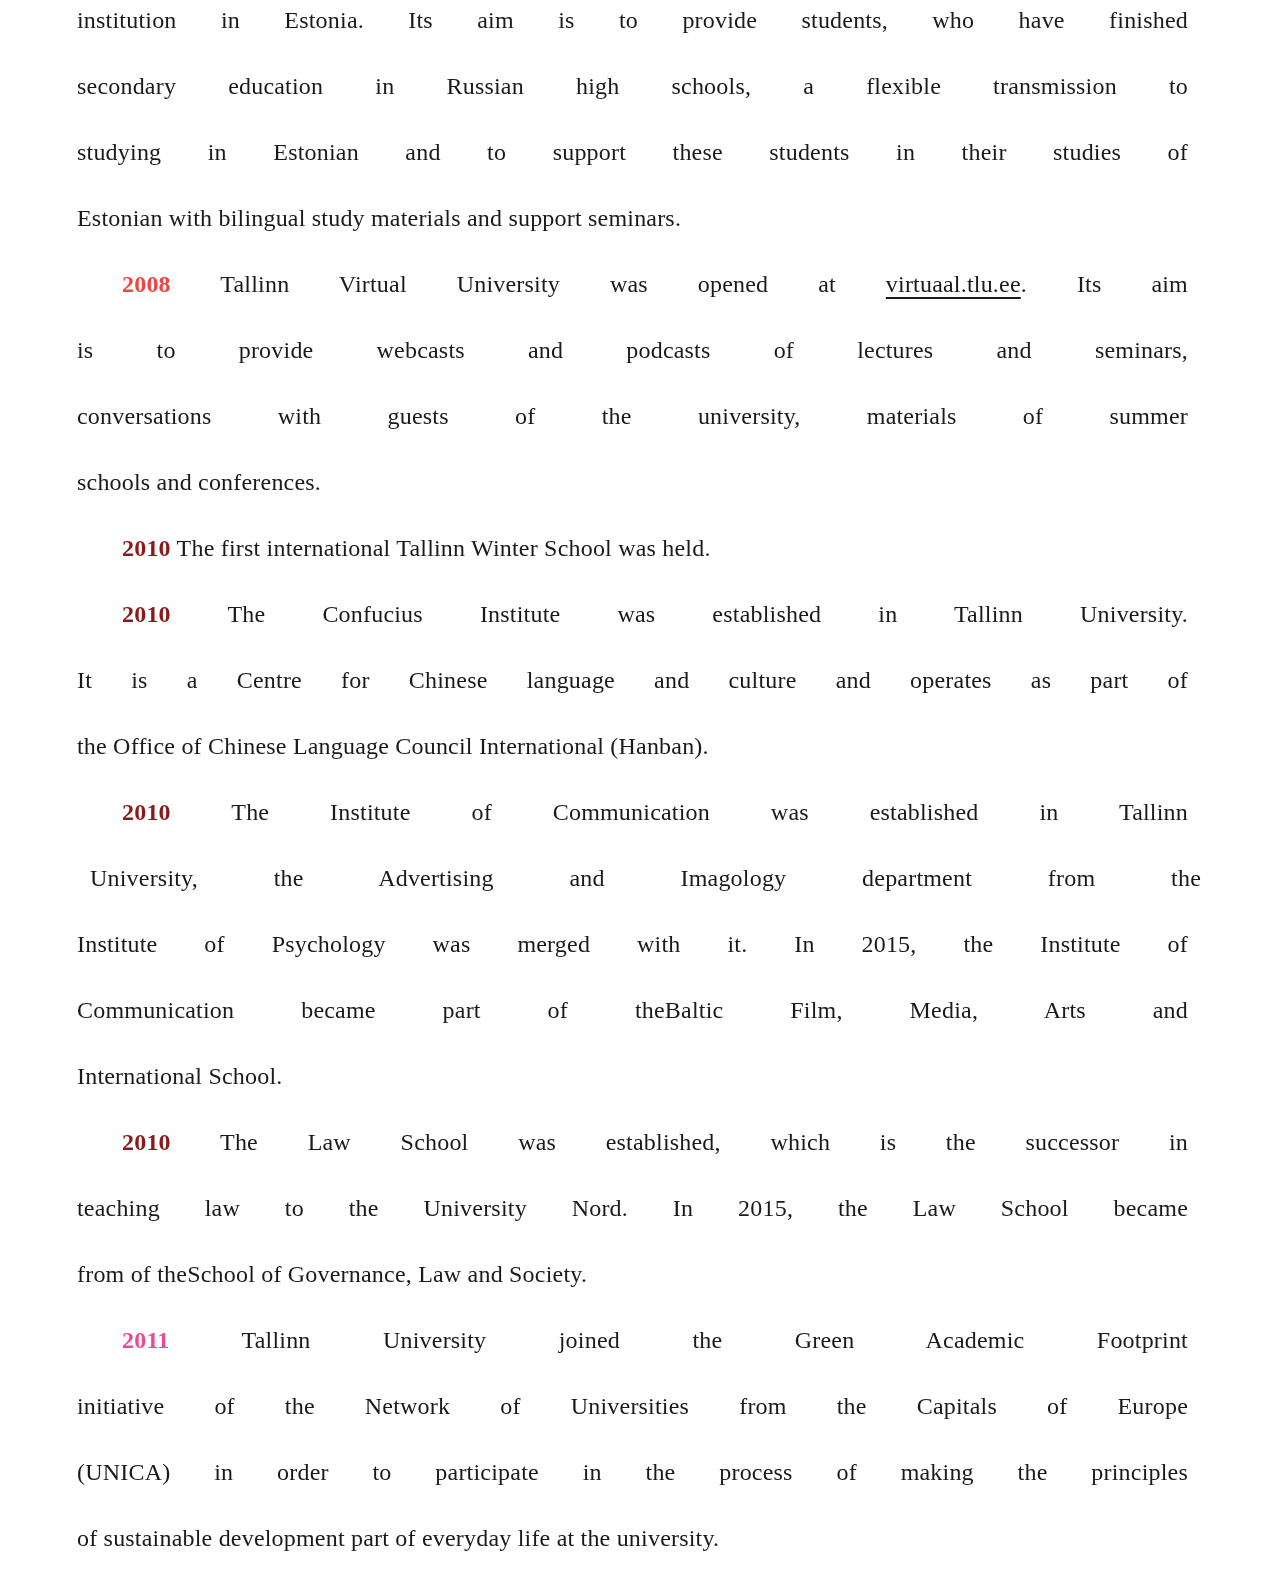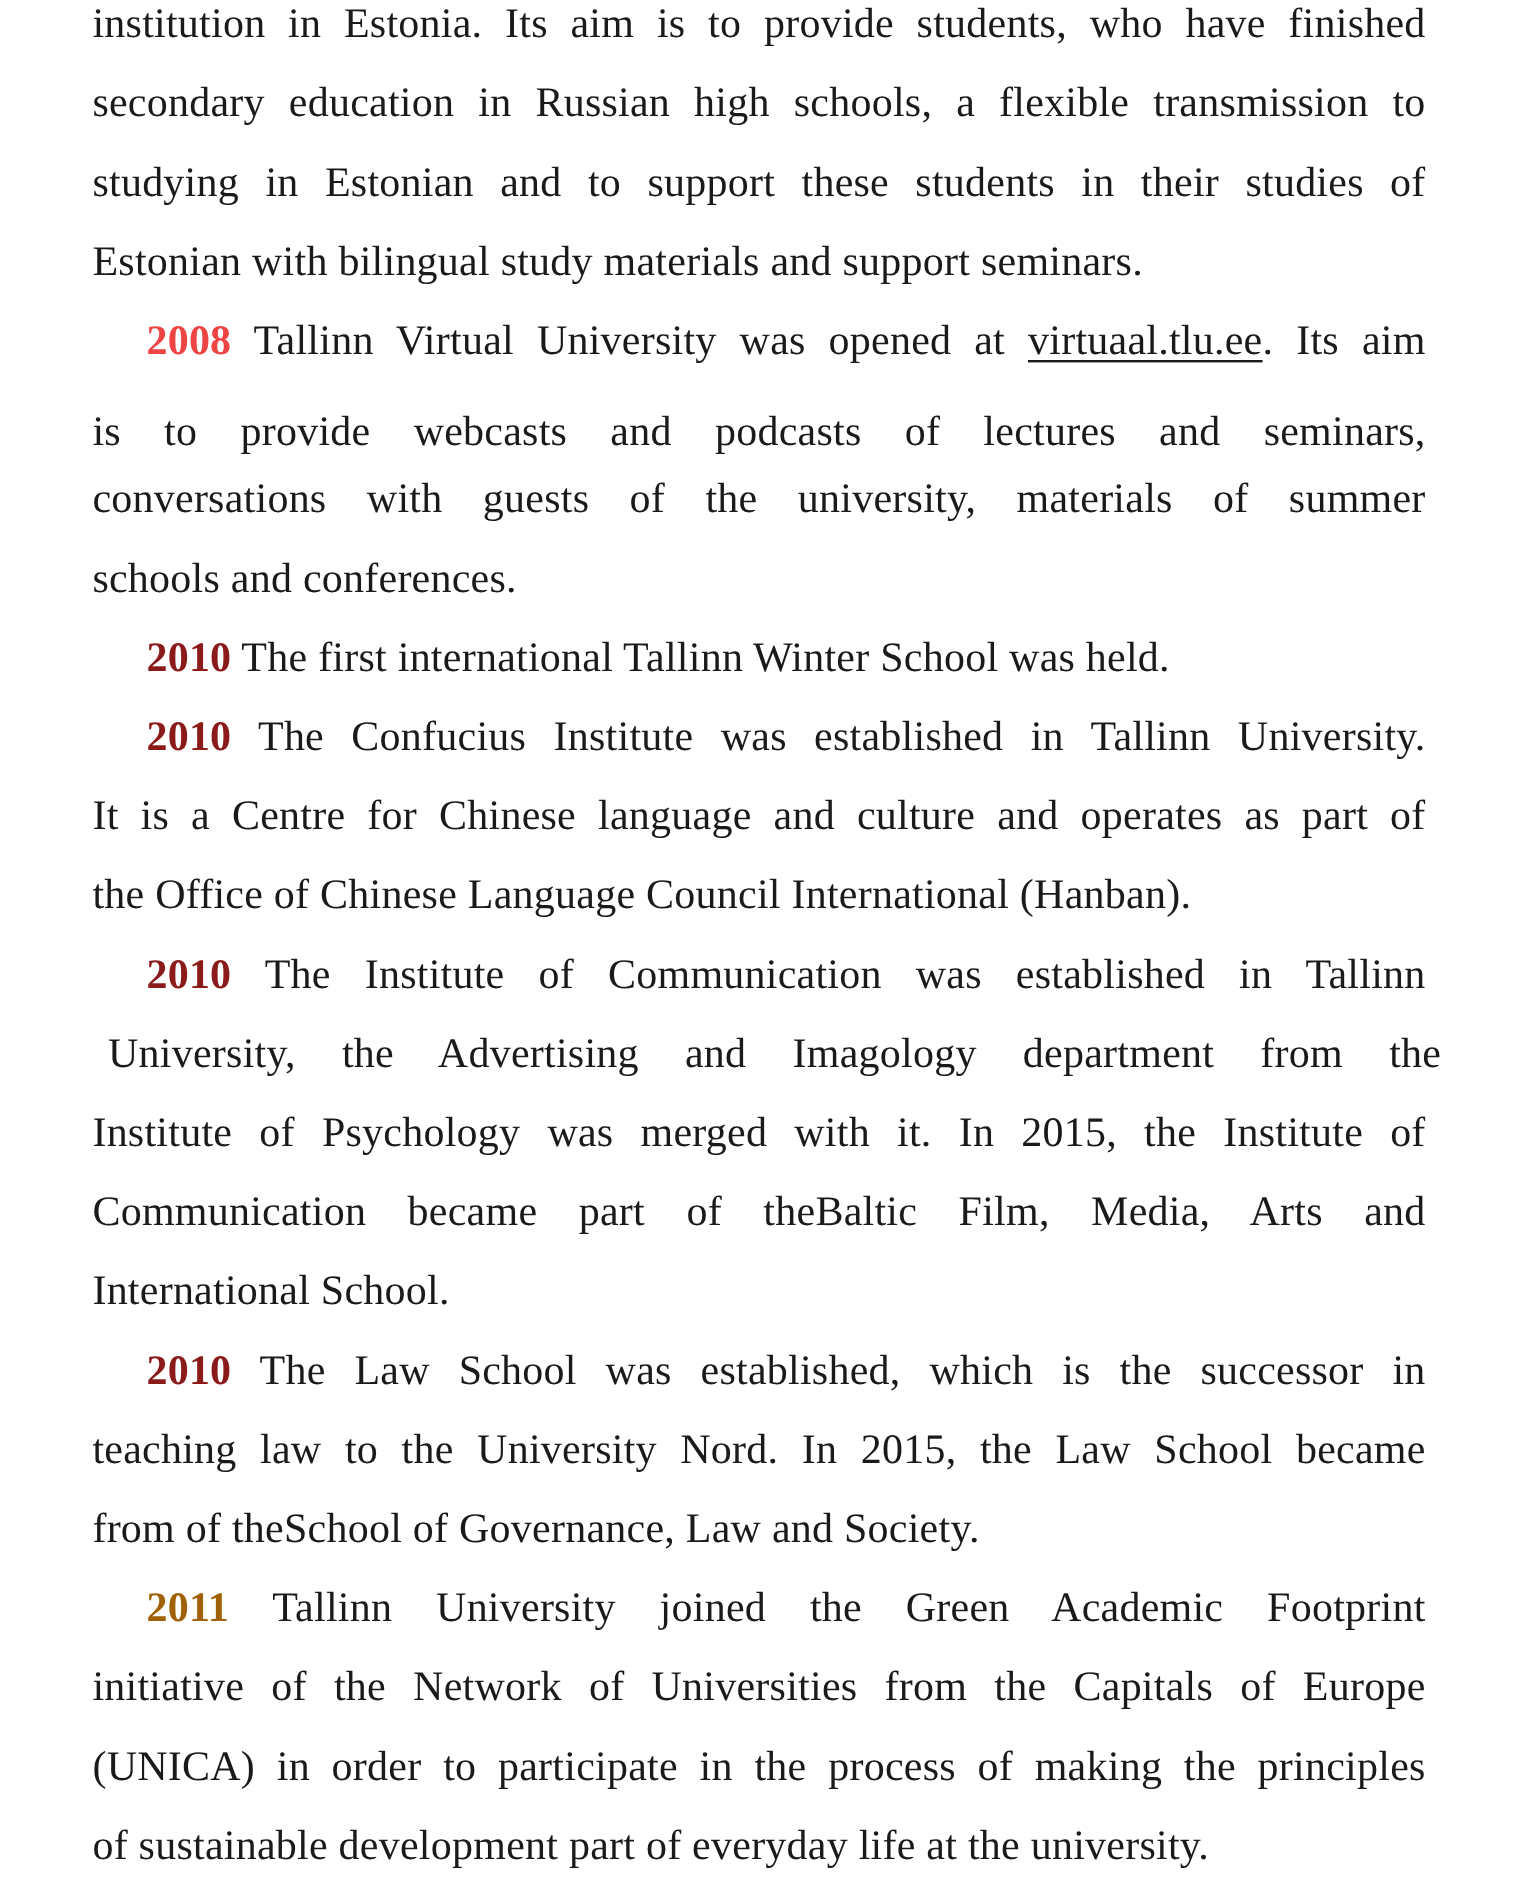--- a/index.html
+++ b/index.html
@@ -7,21 +7,21 @@
   .page {
     position: absolute; left: 0; top: 0; width: 1280px; height: 1586px;
     font-family: "Liberation Serif", "DejaVu Serif", serif;
     color: #1a1a1a;
   }
   .line {
     position: absolute;
     left: 77px;
     width: 1111px;
     height: 66px;
-    font-size: 35px;
+    font-size: 24px;
     line-height: 40px;
     white-space: nowrap;
     text-align: justify;
     text-align-last: justify;
     letter-spacing: 0.2px;
   }
   .line.last { text-align-last: left; }
   .line.indent { left: 122px; width: 1066px; }
   .year { color: #8b1a1a; font-weight: bold; }
   .link { text-decoration: underline; text-underline-offset: 5px; text-decoration-thickness: 2px; }
@@ -37,21 +37,21 @@
     <div class="line" style="top: 132px; white-space: normal; overflow: hidden;">studying in Estonian and to support these students in their studies of</div>
     <div class="line last" style="top: 198px; white-space: normal; overflow: hidden;">Estonian with bilingual study materials and support seminars.</div>
   </div>
 
   <div>
     <div class="line indent" style="top: 264px; white-space: normal; overflow: hidden;">
       <span class="year" style="color: #ef4444;">2008</span>
       <span>Tallinn Virtual University was opened at</span>
       <span class="link">virtuaal.tlu.ee</span><span>. Its aim</span>
     </div>
-    <div class="line" style="top: 330px; white-space: normal; overflow: hidden; margin-top: 10px;">is to provide webcasts and podcasts of lectures and seminars,</div>
+    <div class="line" style="top: 330px; white-space: normal; overflow: hidden;">is to provide webcasts and podcasts of lectures and seminars,</div>
     <div class="line" style="top: 396px; white-space: normal; overflow: hidden;">conversations with guests of the university, materials of summer</div>
     <div class="line last" style="top: 462px; white-space: normal; overflow: hidden;">schools and conferences.</div>
   </div>
 
   <div>
     <div class="line indent last" style="top: 528px; white-space: normal; overflow: hidden;">
       <span class="year" style="color: rgb(139, 26, 26);">2010</span>
       <span>The first international Tallinn Winter School was held.</span>
     </div>
   </div>
@@ -80,21 +80,21 @@
     <div class="line indent" style="top: 1122px; white-space: normal; overflow: hidden;">
       <span class="year" style="color: rgb(139, 26, 26);">2010</span>
       <span>The Law School was established, which is the successor in</span>
     </div>
     <div class="line" style="top: 1188px; white-space: normal; overflow: hidden;">teaching law to the University Nord. In 2015, the Law School became</div>
     <div class="line last" style="top: 1254px; white-space: normal; overflow: hidden;">from of theSchool of Governance, Law and Society.</div>
   </div>
 
   <div>
     <div class="line indent" style="top: 1320px; white-space: normal; overflow: hidden;">
-      <span class="year" style="color: #a16207;">2011</span>
+      <span class="year" style="color: #ec4899;">2011</span>
       <span>Tallinn University joined the Green Academic Footprint</span>
     </div>
     <div class="line" style="top: 1386px; white-space: normal; overflow: hidden;">initiative of the Network of Universities from the Capitals of Europe</div>
     <div class="line" style="top: 1452px; white-space: normal; overflow: hidden;">(UNICA) in order to participate in the process of making the principles</div>
     <div class="line last" style="top: 1518px; white-space: normal; overflow: hidden;">of sustainable development part of everyday life at the university.</div>
   </div>
 
 </div>
 
 </body></html>

